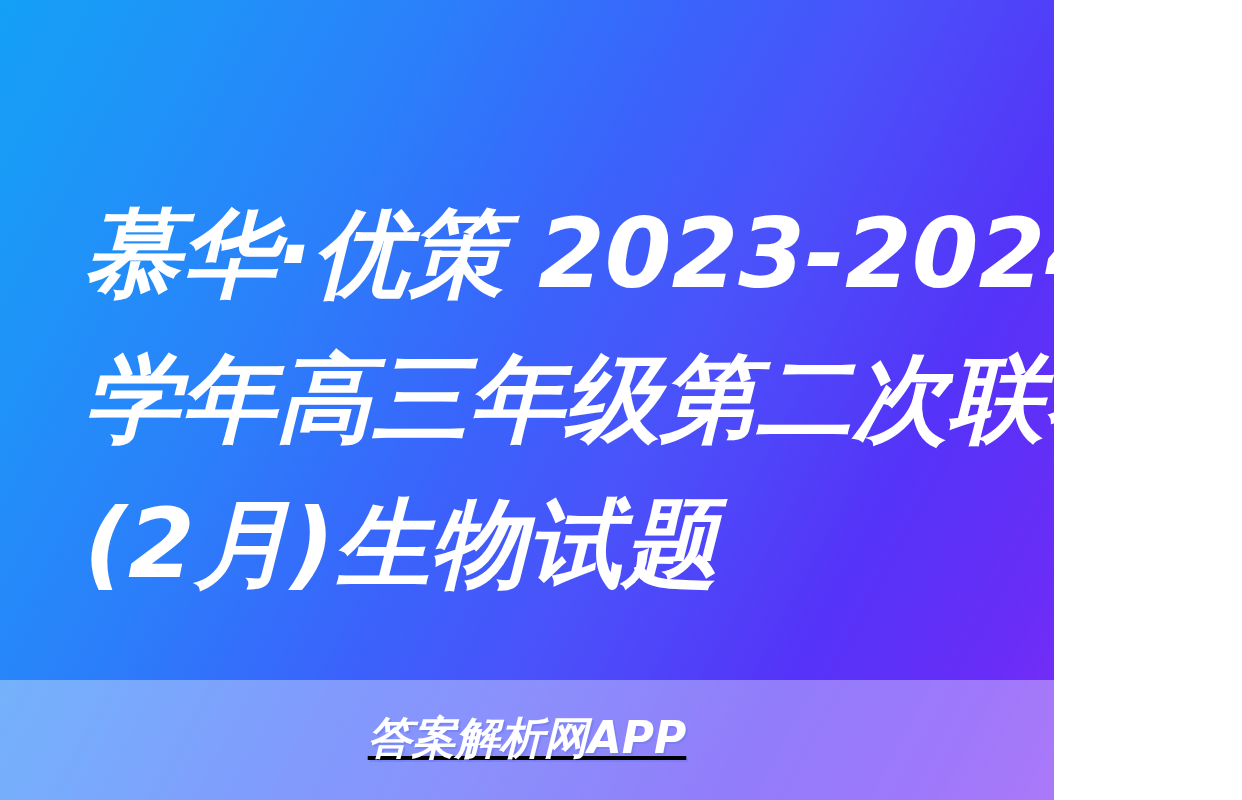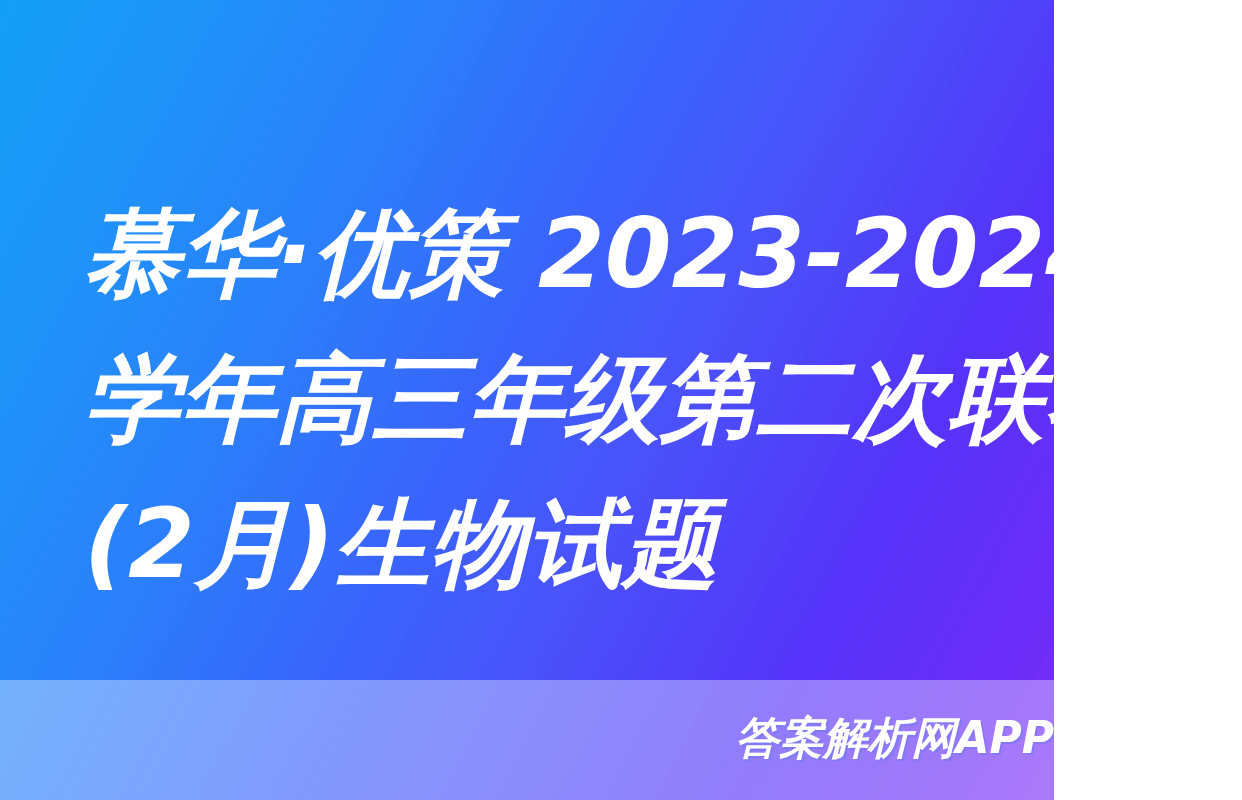--- a/index.html
+++ b/index.html
@@ -64,22 +64,23 @@
   }
 
   
   #watermark-row {
     position: absolute;
     left: 0;
     right: 0;
     bottom: 38px;
     display: flex;
     align-items: center;
-    justify-content: flex-end;
+    justify-content: center;
     z-index: 4;
+    text-decoration: underline;
   }
 
   #watermark-text {
     color: #ffffff;
     font-size: 44px;
     line-height: 48px;
     font-weight: 700;
     font-style: italic;
     letter-spacing: 0px;
     white-space: nowrap;

